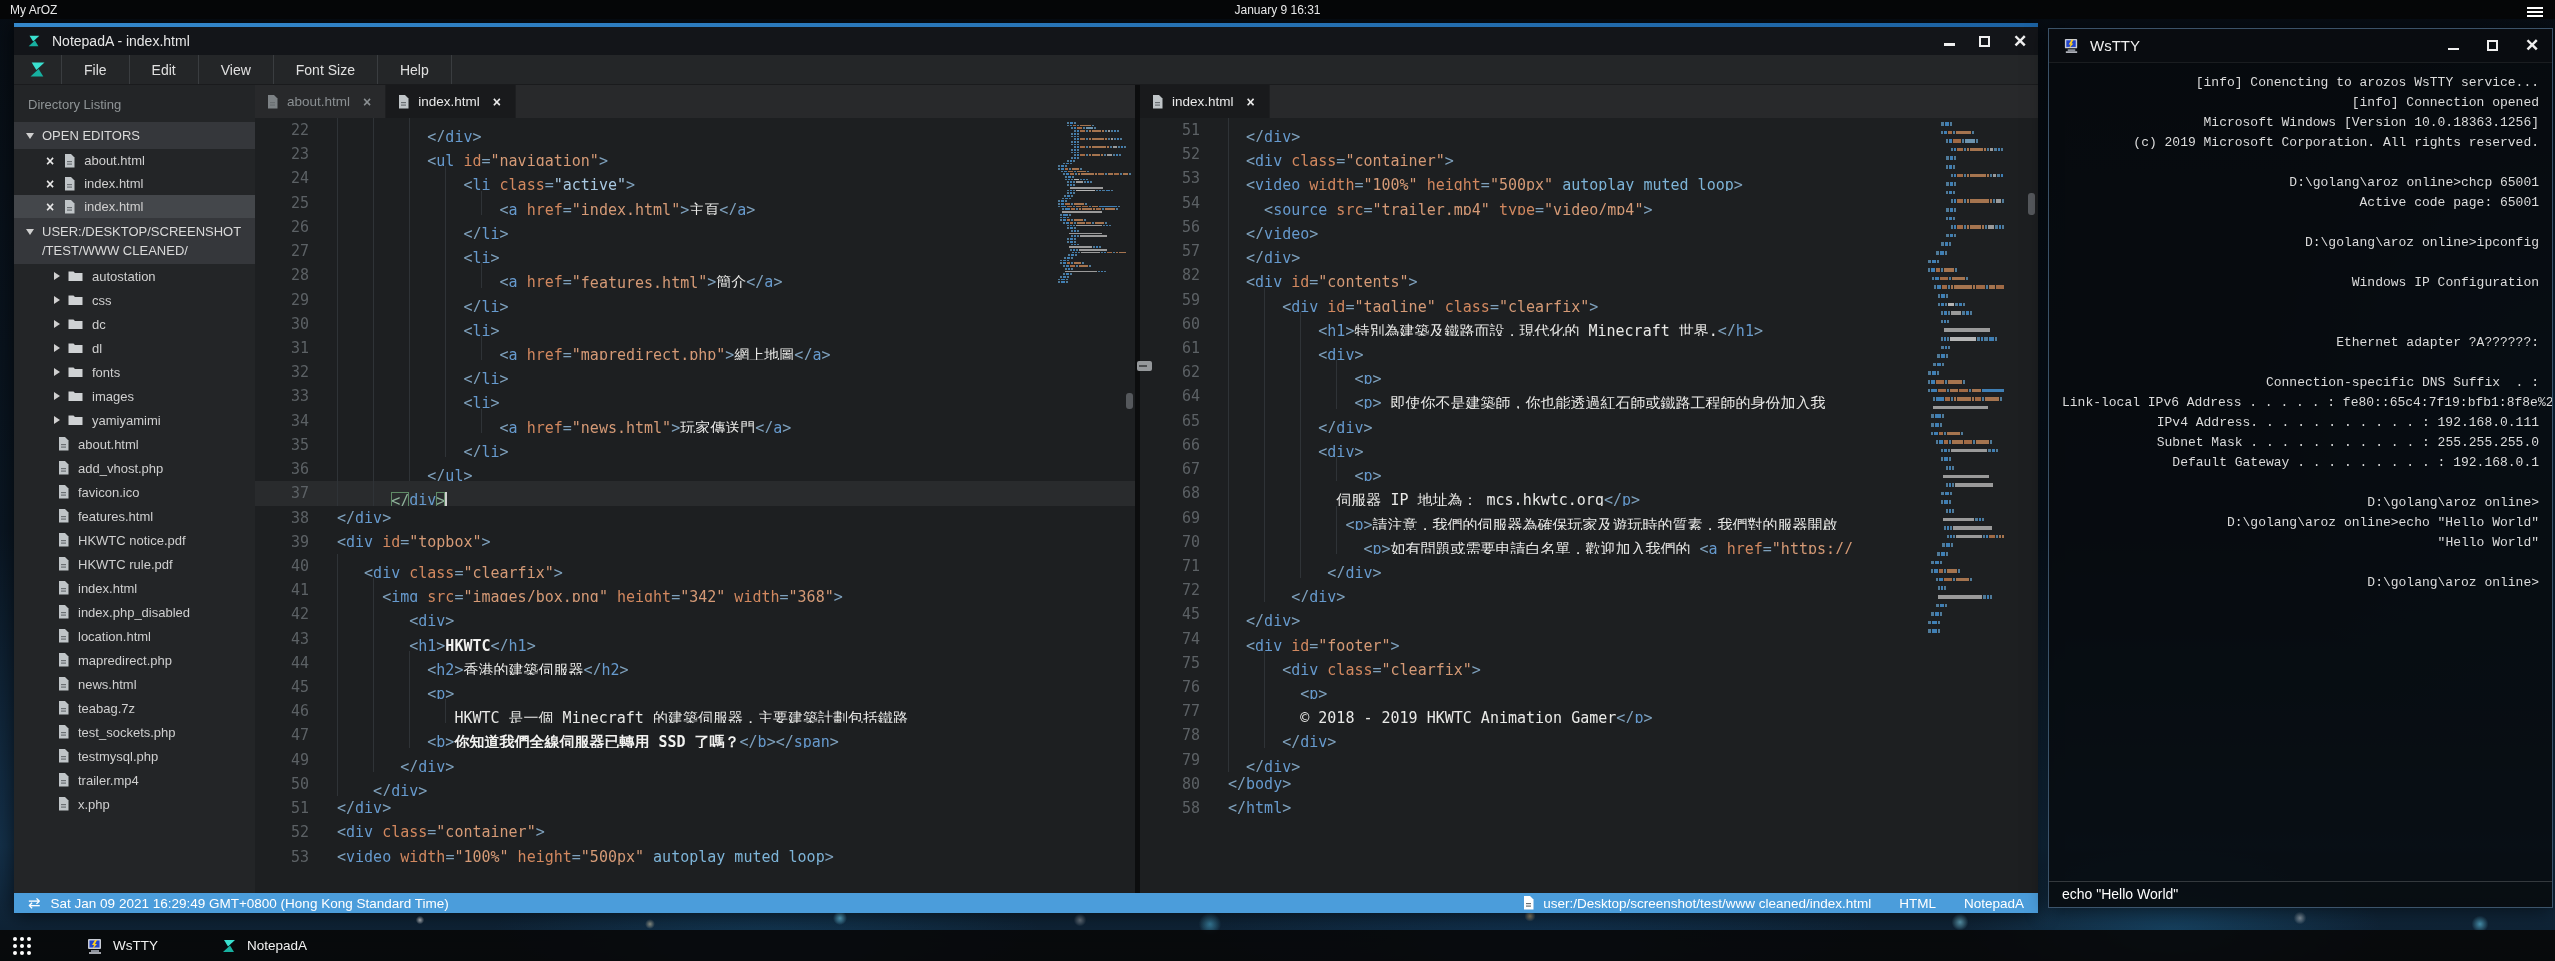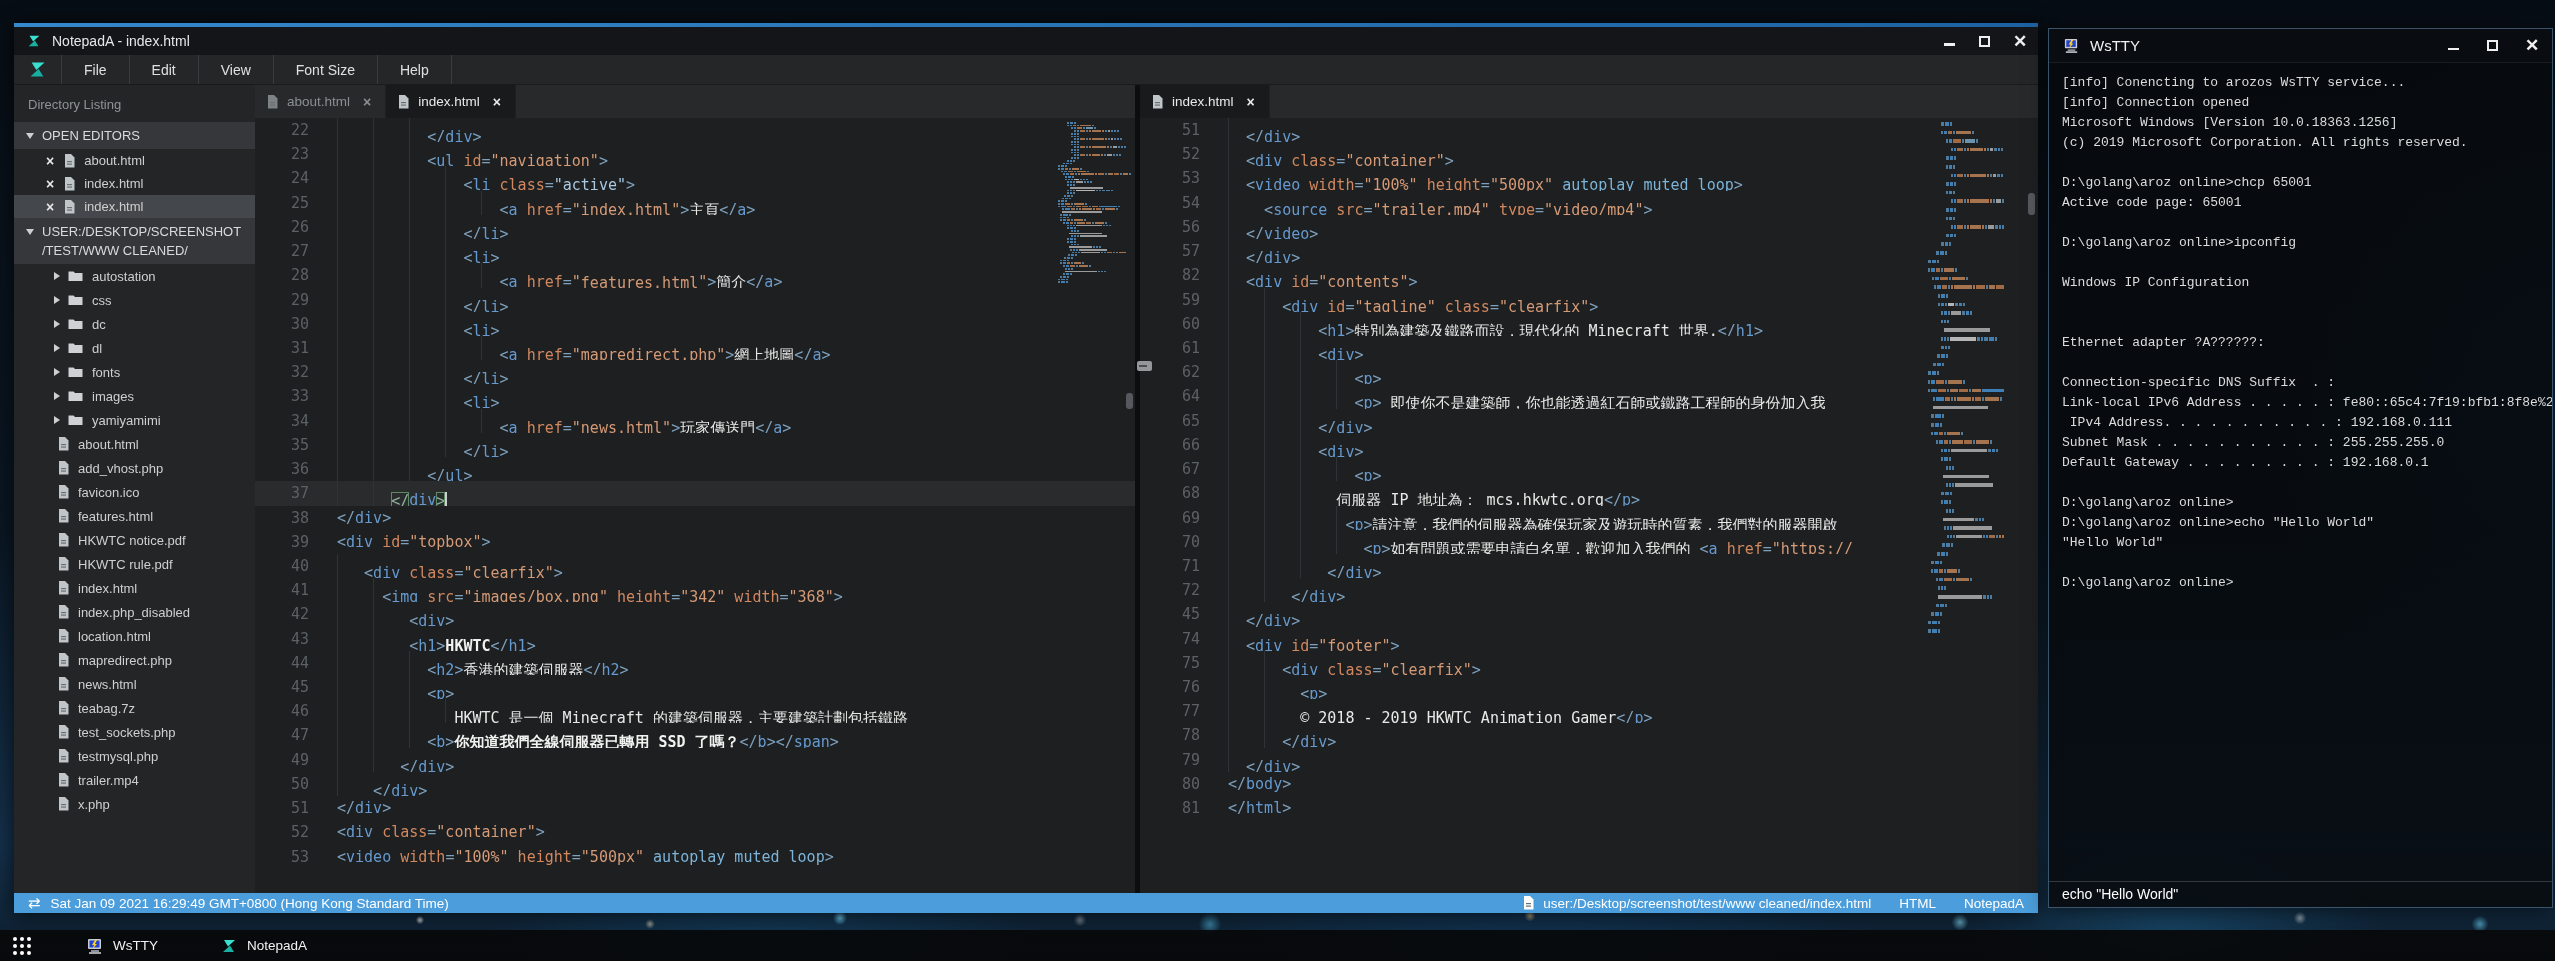--- a/index.html
+++ b/index.html
@@ -119,39 +119,48 @@
   .window-wstty { position:absolute; left:2048px; top:28px; width:505px; height:880px;
     background:rgba(7,10,14,.88); border:1px solid rgba(125,170,215,.45);
     box-shadow:0 2px 20px rgba(0,0,0,.6); z-index:20; }
   .tty-titlebar { position:absolute; left:0; top:0; right:0; height:34px; background:rgba(10,13,17,.95);
     border-bottom:1px solid rgba(255,255,255,.07); display:flex; align-items:center;
     padding:0 14px; color:#f0f0f0; font-size:15px; gap:10px; }
   .tty-titlebar .win-controls { margin-left:auto; gap:26px; }
   .tty-content { position:absolute; left:0; top:34px; right:0; bottom:26px; padding:10px 13px;
     font-family:"Liberation Mono","DejaVu Sans Mono", monospace; font-size:13px; line-height:20px;
     color:#dcdcdc; overflow:hidden; }
-  .tty-content div { white-space:pre; height:20px; }
+  .tty-content div { white-space:pre; height:20px;text-align:right; }
   .tty-input { position:absolute; left:0; bottom:0; right:0; height:26px;
     border-top:1px solid rgba(255,255,255,.18); color:#fff; font-size:14px; line-height:25px;
     padding:0 13px; background:rgba(10,13,17,.35); }
 
   
   .taskbar { position:absolute; left:0; bottom:0; width:2555px; height:31px;
     background:rgba(8,9,10,.93); display:flex; align-items:center; z-index:40;
     color:#f2f2f2; font-size:13.5px; }
   .tb-grid { margin:0 0 0 12px; cursor:pointer; display:flex; }
   .tb-item { display:flex; align-items:center; gap:9px; margin-left:46px; cursor:pointer; height:100%; padding:0 8px; }
   svg { display:block; }
 </style>
 </head>
 <body>
 
 <div id="screen">
   <div class="desktop-bg"></div>
 
+  <div class="topbar">
+    <span class="brand">My ArOZ</span>
+    <span class="clock">January 9 16:31</span>
+    <span class="hamburger">
+        <i></i>
+        <i></i>
+        <i></i>
+      </span>
+  </div>
 
   <div class="window-notepad">
     <div class="np-topborder"></div>
     <div class="np-titlebar">
       <span id="np-logo-title">
           <svg width="16" height="16" viewBox="0 0 18 18">
  <polygon points="4,3 15,3 8,9.5" fill="#3ae0cf"></polygon>
  <polygon points="14,15 3,15 10,8.5" fill="#17b0a0"></polygon>
           </svg>
         </span>
@@ -968,21 +977,21 @@
               <div class="cl"><span class="num" style="width: 76px; padding-right: 16px;">71</span><span class="code" style="padding-left: 12px;"><span class="ind" style="width: 11ch;"></span><span class="tk-p">&lt;/</span><span class="tk-t">div</span><span class="tk-p">&gt;</span></span></div>
               <div class="cl"><span class="num" style="width: 76px; padding-right: 16px;">72</span><span class="code" style="padding-left: 12px;"><span class="ind" style="width: 7ch;"></span><span class="tk-p">&lt;/</span><span class="tk-t">div</span><span class="tk-p">&gt;</span></span></div>
               <div class="cl"><span class="num" style="width: 76px; padding-right: 16px;">45</span><span class="code" style="padding-left: 12px;"><span class="ind" style="width: 2ch;"></span><span class="tk-p">&lt;/</span><span class="tk-t">div</span><span class="tk-p">&gt;</span></span></div>
               <div class="cl"><span class="num" style="width: 76px; padding-right: 16px;">74</span><span class="code" style="padding-left: 12px;"><span class="ind" style="width: 2ch;"></span><span class="tk-p">&lt;</span><span class="tk-t">div</span><span class="tk-a"> id</span><span class="tk-p">=</span><span class="tk-s">"footer"</span><span class="tk-p">&gt;</span></span></div>
               <div class="cl"><span class="num" style="width: 76px; padding-right: 16px;">75</span><span class="code" style="padding-left: 12px;"><span class="ind" style="width: 6ch;"></span><span class="tk-p">&lt;</span><span class="tk-t">div</span><span class="tk-a"> class</span><span class="tk-p">=</span><span class="tk-s">"clearfix"</span><span class="tk-p">&gt;</span></span></div>
               <div class="cl"><span class="num" style="width: 76px; padding-right: 16px;">76</span><span class="code" style="padding-left: 12px;"><span class="ind" style="width: 8ch;"></span><span class="tk-p">&lt;</span><span class="tk-t">p</span><span class="tk-p">&gt;</span></span></div>
               <div class="cl"><span class="num" style="width: 76px; padding-right: 16px;">77</span><span class="code" style="padding-left: 12px;"><span class="ind" style="width: 8ch;"></span><span class="tk-x">© 2018 - 2019 HKWTC Animation Gamer</span><span class="tk-p">&lt;/</span><span class="tk-t">p</span><span class="tk-p">&gt;</span></span></div>
               <div class="cl"><span class="num" style="width: 76px; padding-right: 16px;">78</span><span class="code" style="padding-left: 12px;"><span class="ind" style="width: 6ch;"></span><span class="tk-p">&lt;/</span><span class="tk-t">div</span><span class="tk-p">&gt;</span></span></div>
               <div class="cl"><span class="num" style="width: 76px; padding-right: 16px;">79</span><span class="code" style="padding-left: 12px;"><span class="ind" style="width: 2ch;"></span><span class="tk-p">&lt;/</span><span class="tk-t">div</span><span class="tk-p">&gt;</span></span></div>
               <div class="cl"><span class="num" style="width: 76px; padding-right: 16px;">80</span><span class="code" style="padding-left: 12px;"><span class="tk-p">&lt;/</span><span class="tk-t">body</span><span class="tk-p">&gt;</span></span></div>
-              <div class="cl"><span class="num" style="width: 76px; padding-right: 16px;">81</span><span class="code" style="padding-left: 12px;"><span class="tk-p">&lt;/</span><span class="tk-t">html</span><span class="tk-p">&gt;</span></span></div>
+              <div class="cl"><span class="num" style="width: 76px; padding-right: 16px;">58</span><span class="code" style="padding-left: 12px;"><span class="tk-p">&lt;/</span><span class="tk-t">html</span><span class="tk-p">&gt;</span></span></div>
             </div>
           <div class="minimap" id="mini-right" style="left:788px;height:540px;">
               <div class="mini-row" style="top: 0px; left: 12.5px; height: 3.5px;">
                 <span style="width: 3px; background: rgb(79, 122, 153);"></span>
                 <span style="width: 4px; background: rgb(63, 127, 181);"></span>
                 <span style="width: 2px; background: rgb(79, 122, 153);"></span>
               </div>
               <div class="mini-row" style="top: 8.6px; left: 12.5px; height: 3.5px;">
                 <span style="width: 2px; background: rgb(79, 122, 153);"></span>
                 <span style="width: 3px; background: rgb(63, 127, 181);"></span>

